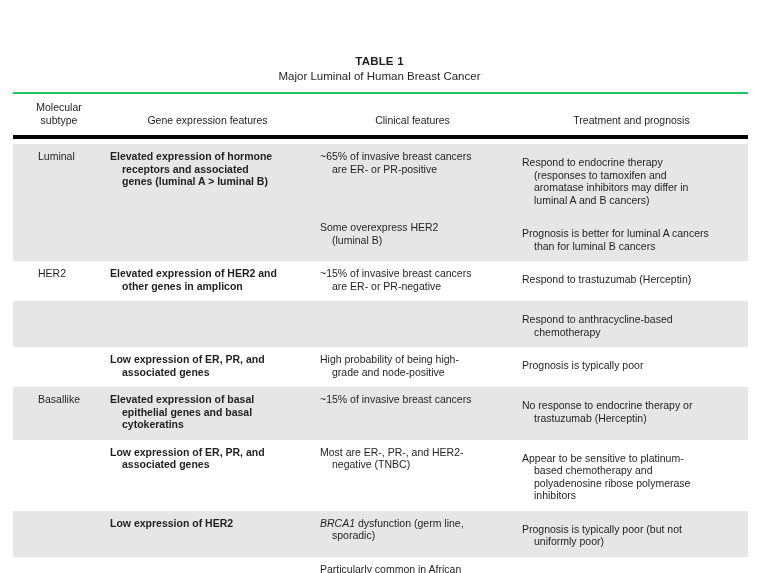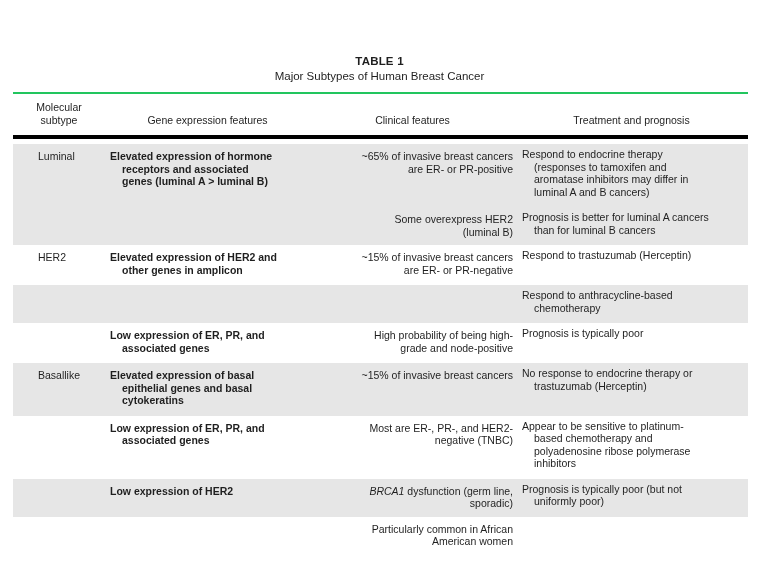--- a/index.html
+++ b/index.html
@@ -49,30 +49,30 @@
   th.c0 { padding-left: 10px; padding-right: 10px; }
   td {
     vertical-align: top;
     white-space: pre-line;   
   }
   tr.spacer td { padding: 0; height: 5px; background: #fff; }
   tr.shaded td { background: var(--shaded, #e6e6e6); }
   
   td.c0 { padding: 6px 2px 0 25px; }
   td.c1 { padding: 6px 6px 9px 17px; text-indent: -12px; font-weight: bold; }
-  td.c2 { padding: 6px 2px 4px 22px; text-indent: -12px; text-align: right; }
-  td.c3 { padding: 4px 2px 9px 19px; text-indent: -12px; }
+  td.c2 { padding: 6px 2px 4px 22px; text-indent: -12px; }
+  td.c3 { padding: 12px 2px 9px 19px; text-indent: -12px; }
   em { font-style: italic; }
 </style>
 </head>
 <body>
 
 <div class="wrap">
   <div class="title">TABLE 1</div>
-  <div class="subtitle">Major Subtypes of Human Breast Cancer</div>
+  <div class="subtitle">Major Luminal of Human Breast Cancer</div>
 
   <table>
     <colgroup>
       <col style="width:92px">
         <col style="width:205px">
         <col style="width:205px">
         <col style="width:233px">
     </colgroup>
     <thead>
       <tr>

